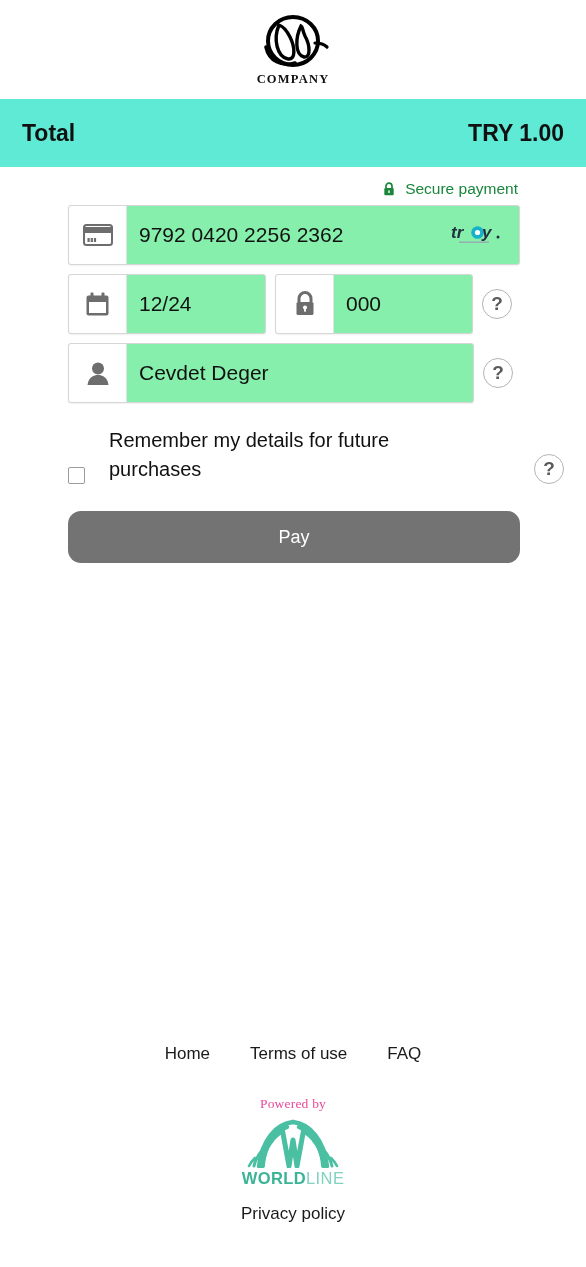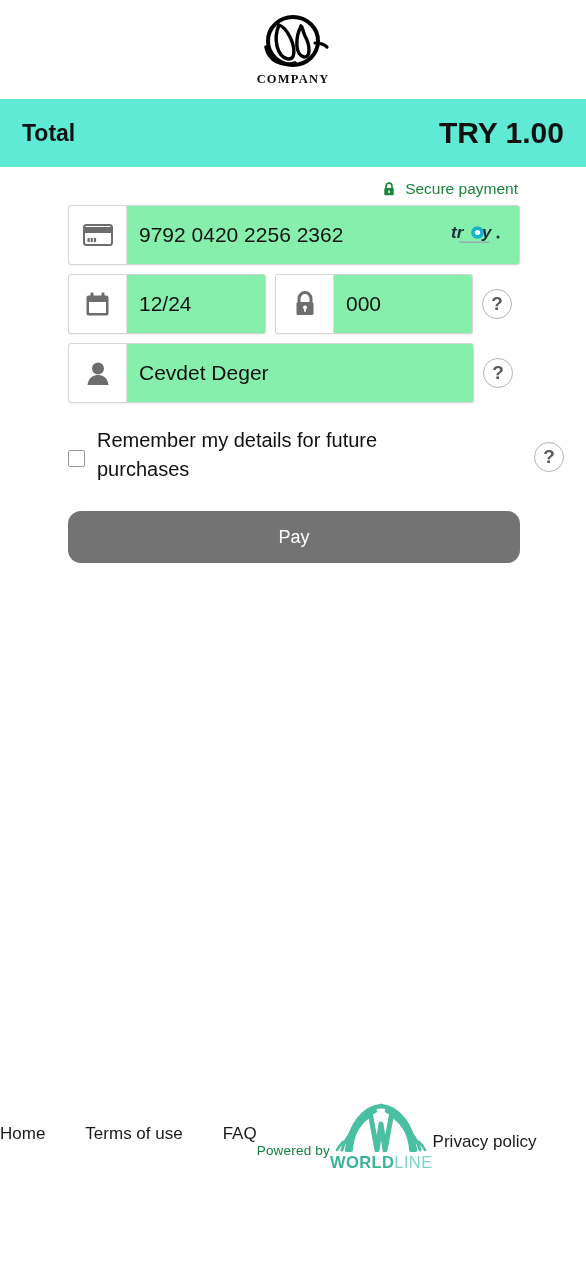--- a/index.html
+++ b/index.html
@@ -37,21 +37,21 @@
   .total-bar {
     width: 100%;
     height: 68px;
     background: #5eead4;
     display: flex;
     align-items: center;
     justify-content: space-between;
     padding: 0 22px;
   }
   .total-label { font-size: 23px; font-weight: 700; color: #111; }
-  .total-amount { font-size: 30px; font-weight: 700; color: #111; }
+  .total-amount { font-size: 23px; font-weight: 700; color: #111; }
 
   
   .secure-row {
     display: flex;
     align-items: center;
     justify-content: flex-end;
     gap: 10px;
     padding: 12px 68px 0 0;
     height: 32px;
   }
@@ -117,23 +117,23 @@
     display: flex; align-items: center; justify-content: center;
     font-size: 19px; font-weight: 700;
     background: #fff;
     cursor: pointer;
   }
   .help-spacer { width: 30px; min-width: 30px; }
 
   
   .remember-row {
     display: flex;
-    align-items: center;
+    align-items: flex-end;
     padding: 14px 22px 0 68px;
-    gap: 12px;
+    gap: 24px;
   }
   .chk {
     width: 17px; height: 17px; min-width:17px;
     border: 1.4px solid #9a9a9a;
     border-radius: 2px;
     background: #fff;
     margin-top: 6px;
     cursor: pointer;
   }
   .remember-text {
@@ -155,34 +155,34 @@
     color: #fff;
     font-size: 18px;
     font-family: "Liberation Sans", sans-serif;
     cursor: pointer;
   }
 
   
   .footer {
     position: absolute;
     left: 0; right: 0;
-    top: 1096px;
-    display: flex;
-    flex-direction: row;
+    top: 1044px;
+    display: flex;
+    flex-direction: column;
     align-items: center;
     text-align: right;
   }
   .footer-links {
     display: flex;
     gap: 40px;
     font-size: 17px;
     color: #1a1a1a;
   }
   .footer-links span { cursor: pointer; }
-  .powered { color: #15803d; font-size: 13.5px; margin-top: 32px; letter-spacing:.2px; }
+  .powered { color: #ec4899; font-size: 13.5px; margin-top: 32px; letter-spacing:.2px;font-family:Liberation Serif, serif; }
   .wl-logo { margin-top: 6px; display:flex; flex-direction:column; align-items:center; }
   .wl-mark { width: 94px; height: 50px; display:block; }
   .wl-word { margin-top: 1px; font-size: 16.5px; letter-spacing: .4px; }
   .wl-word b { color: #3bb396; font-weight: 800; }
   .wl-word i { color: #7fd3c0; font-style: normal; font-weight: 500; }
   .privacy { margin-top: 16px; font-size: 17px; color: #1a1a1a; cursor: pointer; }
 </style>
 </head>
 <body>
 

